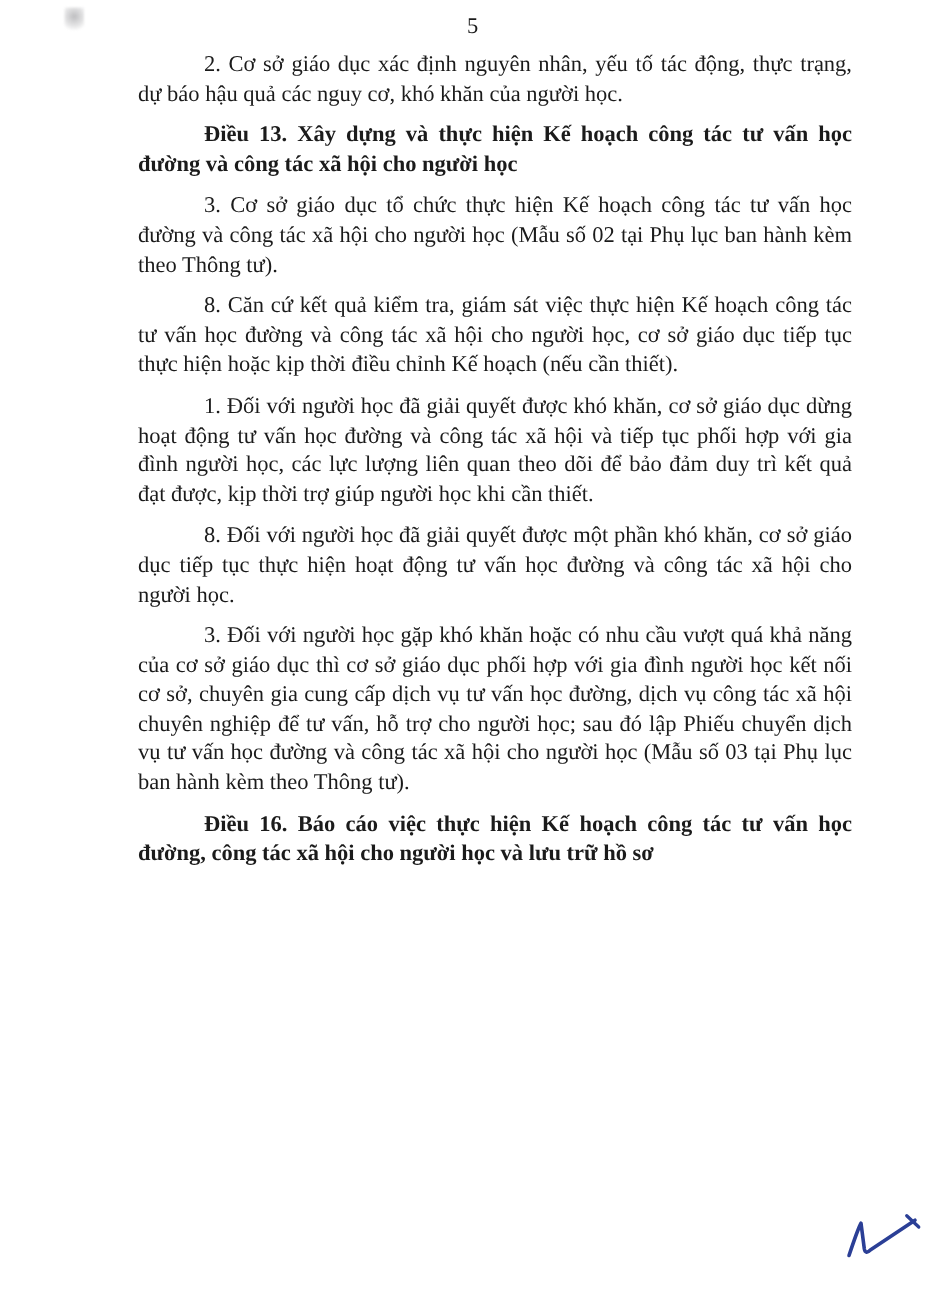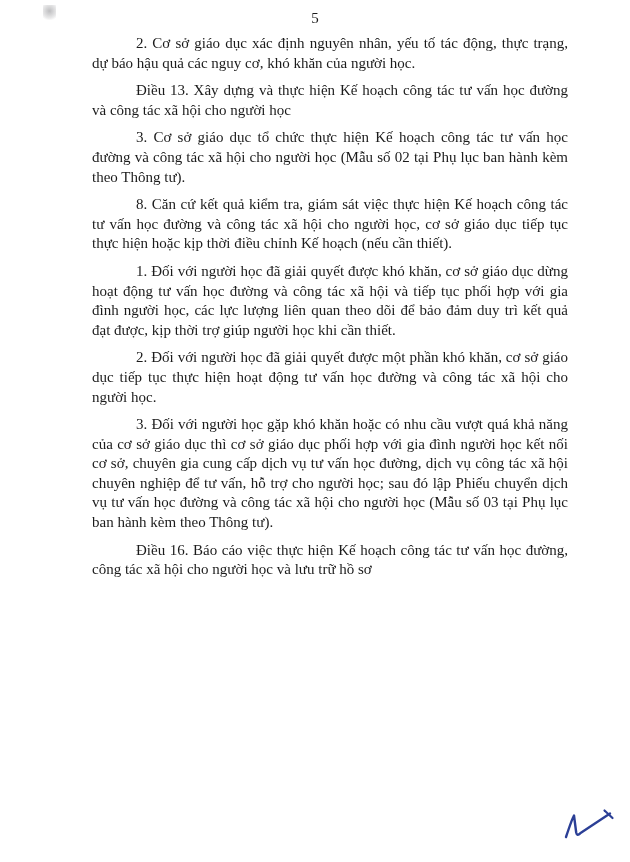--- a/index.html
+++ b/index.html
@@ -35,21 +35,21 @@
     padding: 7px 50px 0 92px;
   }
   .content p {
     margin: 0 12px 8px 0;
     font-size: 15px;
     line-height: 19.6px;
     text-align: justify;
     text-indent: 44px;
   }
   .content p.heading {
-    font-weight: normal;
+    font-weight: bold;
     margin-top: 4px;
   }
   .signature {
     position: absolute;
     left: 561px;
     top: 807px;
     width: 56px;
     height: 37px;
   }
 </style>
@@ -61,21 +61,21 @@
   <div class="scan-smudge"></div>
 
   <div class="page-number">5</div>
 
   <div class="content">
     <p>2. Cơ sở giáo dục xác định nguyên nhân, yếu tố tác động, thực trạng, dự báo hậu quả các nguy cơ, khó khăn của người học.</p>
     <p class="heading">Điều 13. Xây dựng và thực hiện Kế hoạch công tác tư vấn học đường và công tác xã hội cho người học</p>
     <p>3. Cơ sở giáo dục tổ chức thực hiện Kế hoạch công tác tư vấn học đường và công tác xã hội cho người học (Mẫu số 02 tại Phụ lục ban hành kèm theo Thông tư).</p>
     <p>8. Căn cứ kết quả kiểm tra, giám sát việc thực hiện Kế hoạch công tác tư vấn học đường và công tác xã hội cho người học, cơ sở giáo dục tiếp tục thực hiện hoặc kịp thời điều chỉnh Kế hoạch (nếu cần thiết).</p>
     <p>1. Đối với người học đã giải quyết được khó khăn, cơ sở giáo dục dừng hoạt động tư vấn học đường và công tác xã hội và tiếp tục phối hợp với gia đình người học, các lực lượng liên quan theo dõi để bảo đảm duy trì kết quả đạt được, kịp thời trợ giúp người học khi cần thiết.</p>
-    <p>2. Đối với người học đã giải quyết được một phần khó khăn, cơ sở giáo dục tiếp tục thực hiện hoạt động tư vấn học đường và công tác xã hội cho người học.</p>
+    <p>8. Đối với người học đã giải quyết được một phần khó khăn, cơ sở giáo dục tiếp tục thực hiện hoạt động tư vấn học đường và công tác xã hội cho người học.</p>
     <p>3. Đối với người học gặp khó khăn hoặc có nhu cầu vượt quá khả năng của cơ sở giáo dục thì cơ sở giáo dục phối hợp với gia đình người học kết nối cơ sở, chuyên gia cung cấp dịch vụ tư vấn học đường, dịch vụ công tác xã hội chuyên nghiệp để tư vấn, hỗ trợ cho người học; sau đó lập Phiếu chuyển dịch vụ tư vấn học đường và công tác xã hội cho người học (Mẫu số 03 tại Phụ lục ban hành kèm theo Thông tư).</p>
     <p class="heading">Điều 16. Báo cáo việc thực hiện Kế hoạch công tác tư vấn học đường, công tác xã hội cho người học và lưu trữ hồ sơ</p>
   </div>
 
   <svg class="signature" viewBox="0 0 56 37" xmlns="http://www.w3.org/2000/svg" aria-hidden="true">
     <path d="M5,30 C8,21 11,12 13,8.5 L15.2,25.5 C15.7,28.3 17.2,28.4 19.2,26.3 L49,6.5" fill="none" stroke="#2b3f96" stroke-width="2.4" stroke-linecap="round" stroke-linejoin="round"></path>
     <path d="M43.5,3.5 L51.5,11" fill="none" stroke="#2b3f96" stroke-width="2.2" stroke-linecap="round"></path>
   </svg>
 
 </div>

